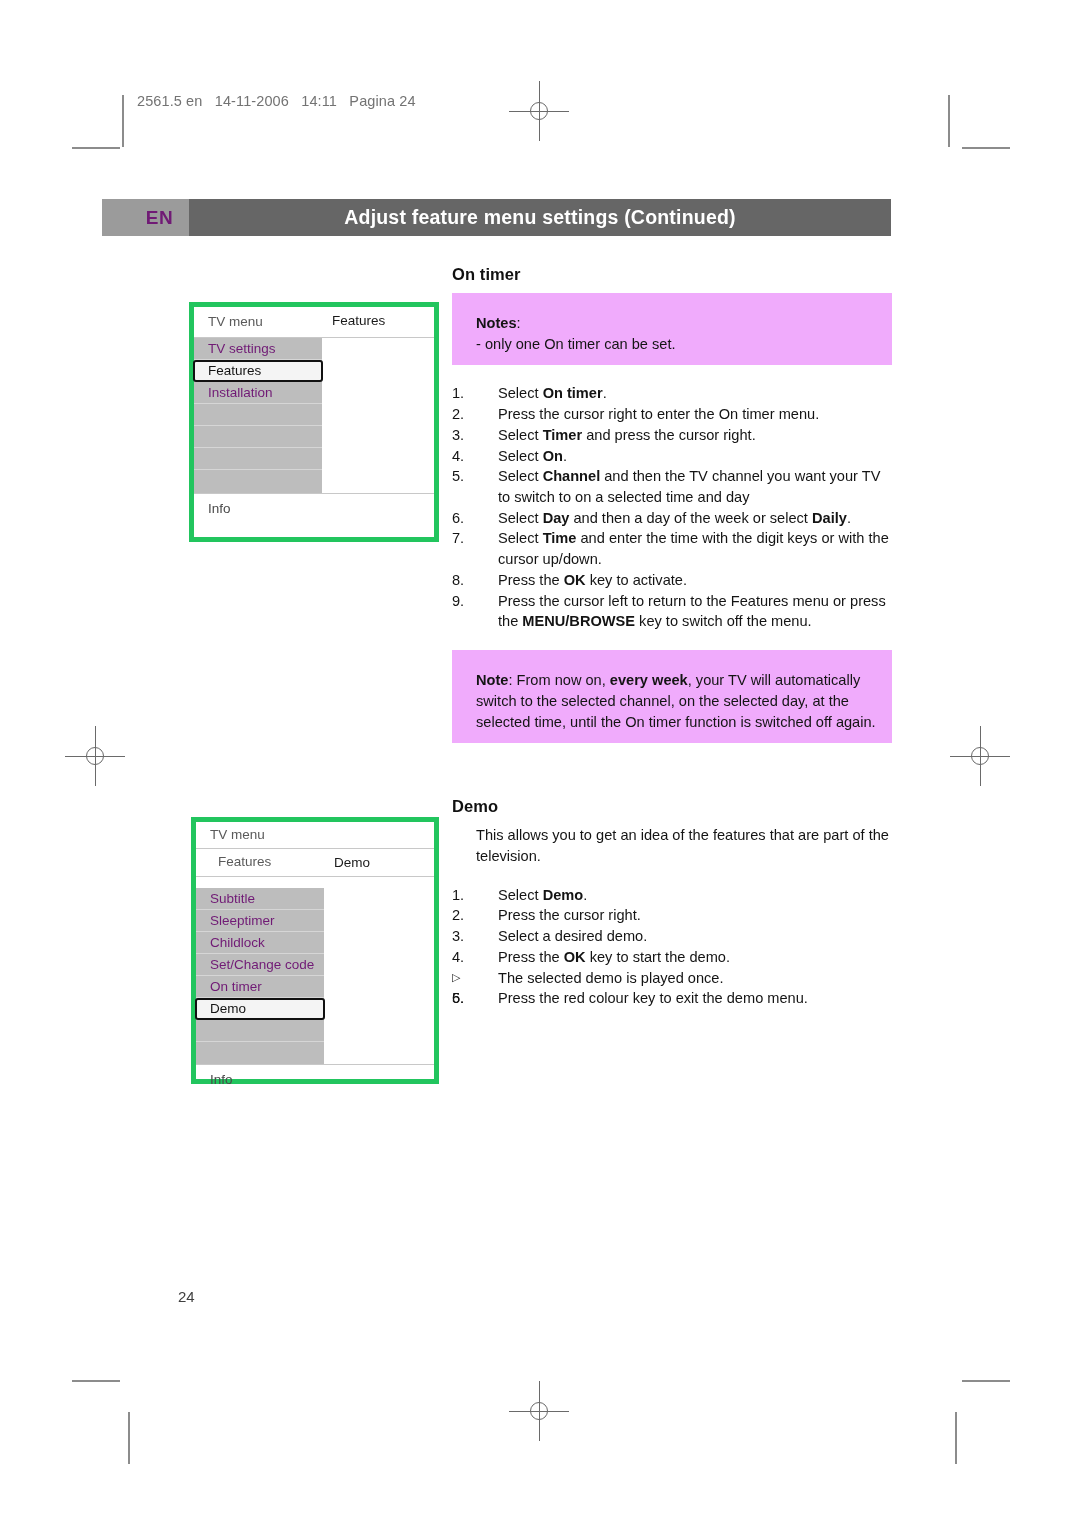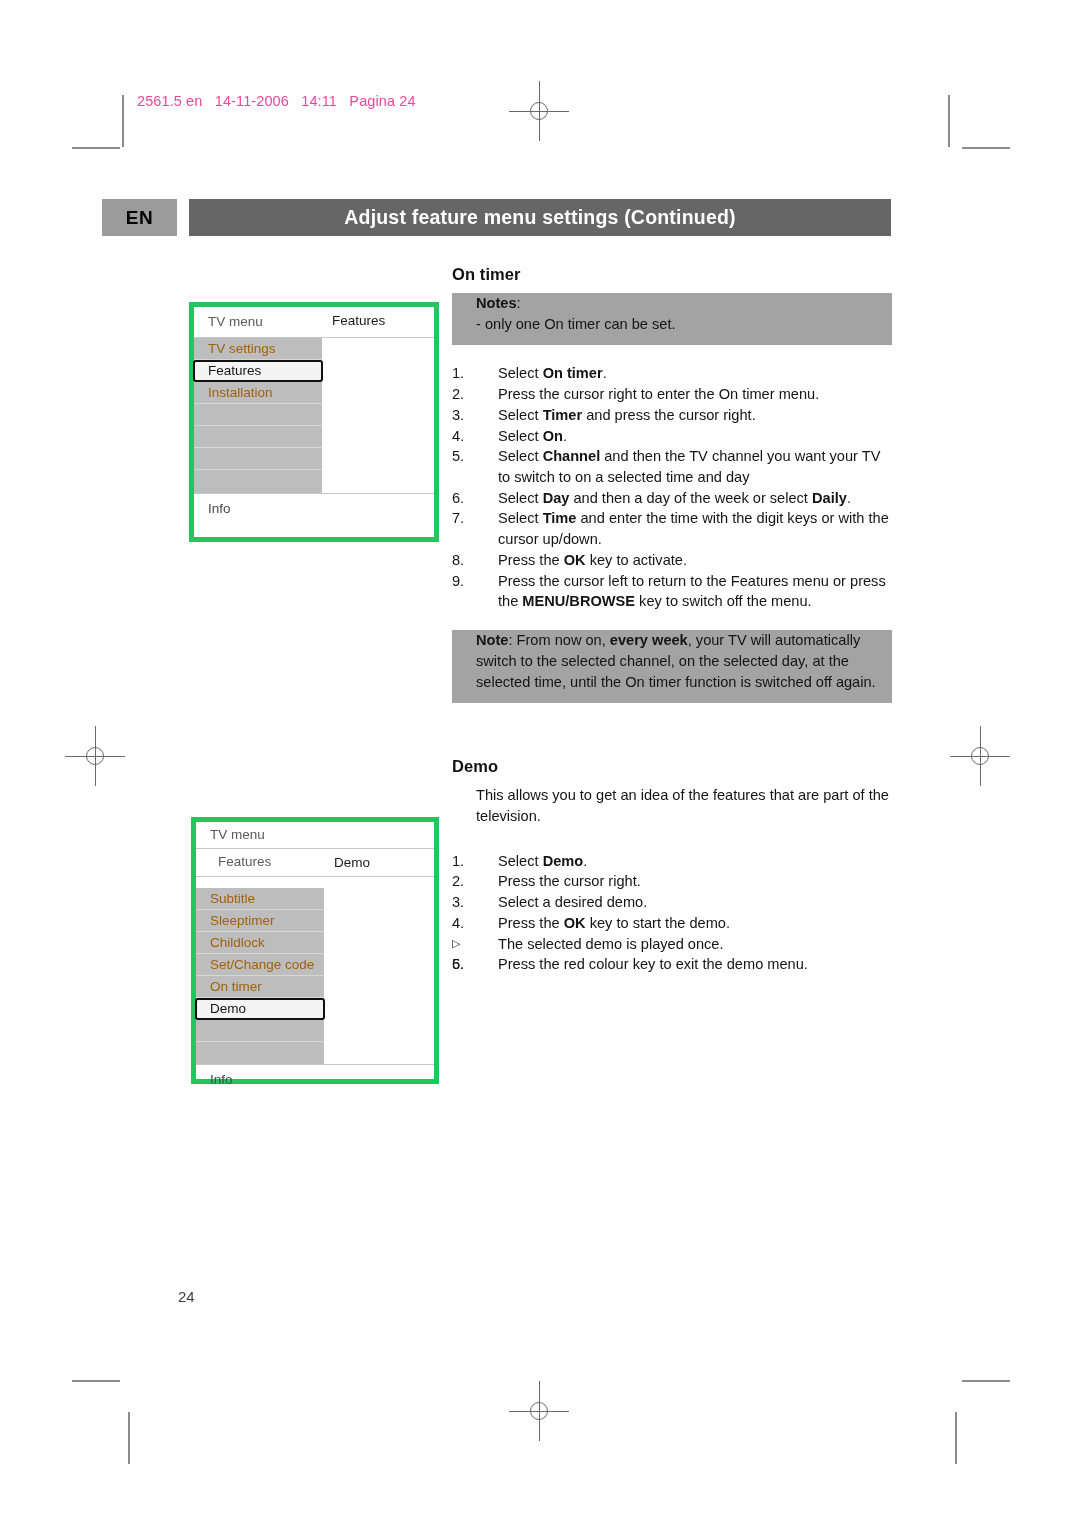--- a/index.html
+++ b/index.html
@@ -47,27 +47,28 @@
     left: 102px;
     top: 199px;
     width: 789px;
     height: 37px;
   }
   #lang-badge {
     position: absolute;
     left: 0; top: 0;
     width: 75px; height: 37px;
     background: #9b9b9b;
-    color: #000000;
+    color: #701a75;
     font-weight: bold;
     font-size: 19px;
     display: flex;
     align-items: center;
     justify-content: center;
     letter-spacing: 0.5px;
+    padding-left: 20px;
   }
   #header-bar {
     position: absolute;
     left: 87px; top: 0;
     width: 702px; height: 37px;
     background: #666666;
     color: #ffffff;
     font-weight: bold;
     font-size: 19.5px;
     display: flex;
@@ -75,21 +76,21 @@
     justify-content: center;
     letter-spacing: 0.2px;
   }
 
   
   #doc-meta {
     position: absolute;
     left: 137px;
     top: 93px;
     font-size: 14.5px;
-    color: #ec4899;
+    color: #737373;
     letter-spacing: 0.1px;
     white-space: pre;
   }
 
   
   #page-number {
     position: absolute;
     left: 178px;
     top: 1288px;
     font-size: 15px;
@@ -160,21 +161,21 @@
     left: 0;
     width: 128px;
     height: 22px;
     box-sizing: border-box;
     border-bottom: 1px solid #d6d6d6;
   }
   .tvm-item .lbl {
     position: absolute;
     left: 14px;
     top: 3px;
-    color: #a16207;
+    color: #701a75;
     font-size: 13.5px;
     white-space: nowrap;
   }
   .tvm-item.selected {
     background: #f4f4f4;
     border: 2px solid #111111;
     border-radius: 3px;
     left: -1px;
     width: 130px;
   }
@@ -203,22 +204,22 @@
     width: 440px;
   }
   .sect-heading {
     font-size: 16.5px;
     font-weight: bold;
     color: #111111;
     margin: 0 0 9px 0;
     letter-spacing: 0.1px;
   }
   .notebox {
-    background: #a3a3a3;
-    padding: 0 13px 11px 24px;
+    background: #f0abfc;
+    padding: 20px 13px 11px 24px;
     box-sizing: border-box;
     font-size: 14.6px;
     line-height: 1.42;
     color: #141414;
   }
   .notebox .nb-line { white-space: normal; }
   .para {
     padding-left: 24px;
     font-size: 14.6px;
     line-height: 1.42;
@@ -373,21 +374,21 @@
       <li><span class="num">6.</span><span>Select <b>Day</b> and then a day of the week or select <b>Daily</b>.</span></li>
       <li><span class="num">7.</span><span>Select <b>Time</b> and enter the time with the digit keys or with the cursor up/down.</span></li>
       <li><span class="num">8.</span><span>Press the <b>OK</b> key to activate.</span></li>
       <li><span class="num">9.</span><span>Press the cursor left to return to the Features menu or press the <b>MENU/BROWSE</b> key to switch off the menu.</span></li>
     </ol>
 
   <div class="notebox" id="ontimer-note" style="margin-top:18px;"><b>Note</b>: From now on, <b>every week</b>, your TV will automatically switch to the selected channel, on the selected day, at the selected time, until the On timer function is switched off again.</div>
 
   <h2 class="sect-heading" style="margin-top:54px;">Demo</h2>
 
-  <div class="para" style="margin-bottom:24px;">This allows you to get an idea of the features that are part of the television.</div>
+  <div class="para" style="margin-bottom:18px;">This allows you to get an idea of the features that are part of the television.</div>
 
   <ol class="steps" id="demo-steps">
       <li><span class="num">1.</span><span>Select <b>Demo</b>.</span></li>
       <li><span class="num">2.</span><span>Press the cursor right.</span></li>
       <li><span class="num">3.</span><span>Select a desired demo.</span></li>
       <li><span class="num">4.</span><span>Press the <b>OK</b> key to start the demo.</span></li>
       <li class="bulletarrow"><span class="num">▷</span><span>The selected demo is played once.</span></li>
       <li><span class="num">5.</span></li>
       <li><span class="num">6.</span><span>Press the red colour key to exit the demo menu.</span></li>
     </ol>

